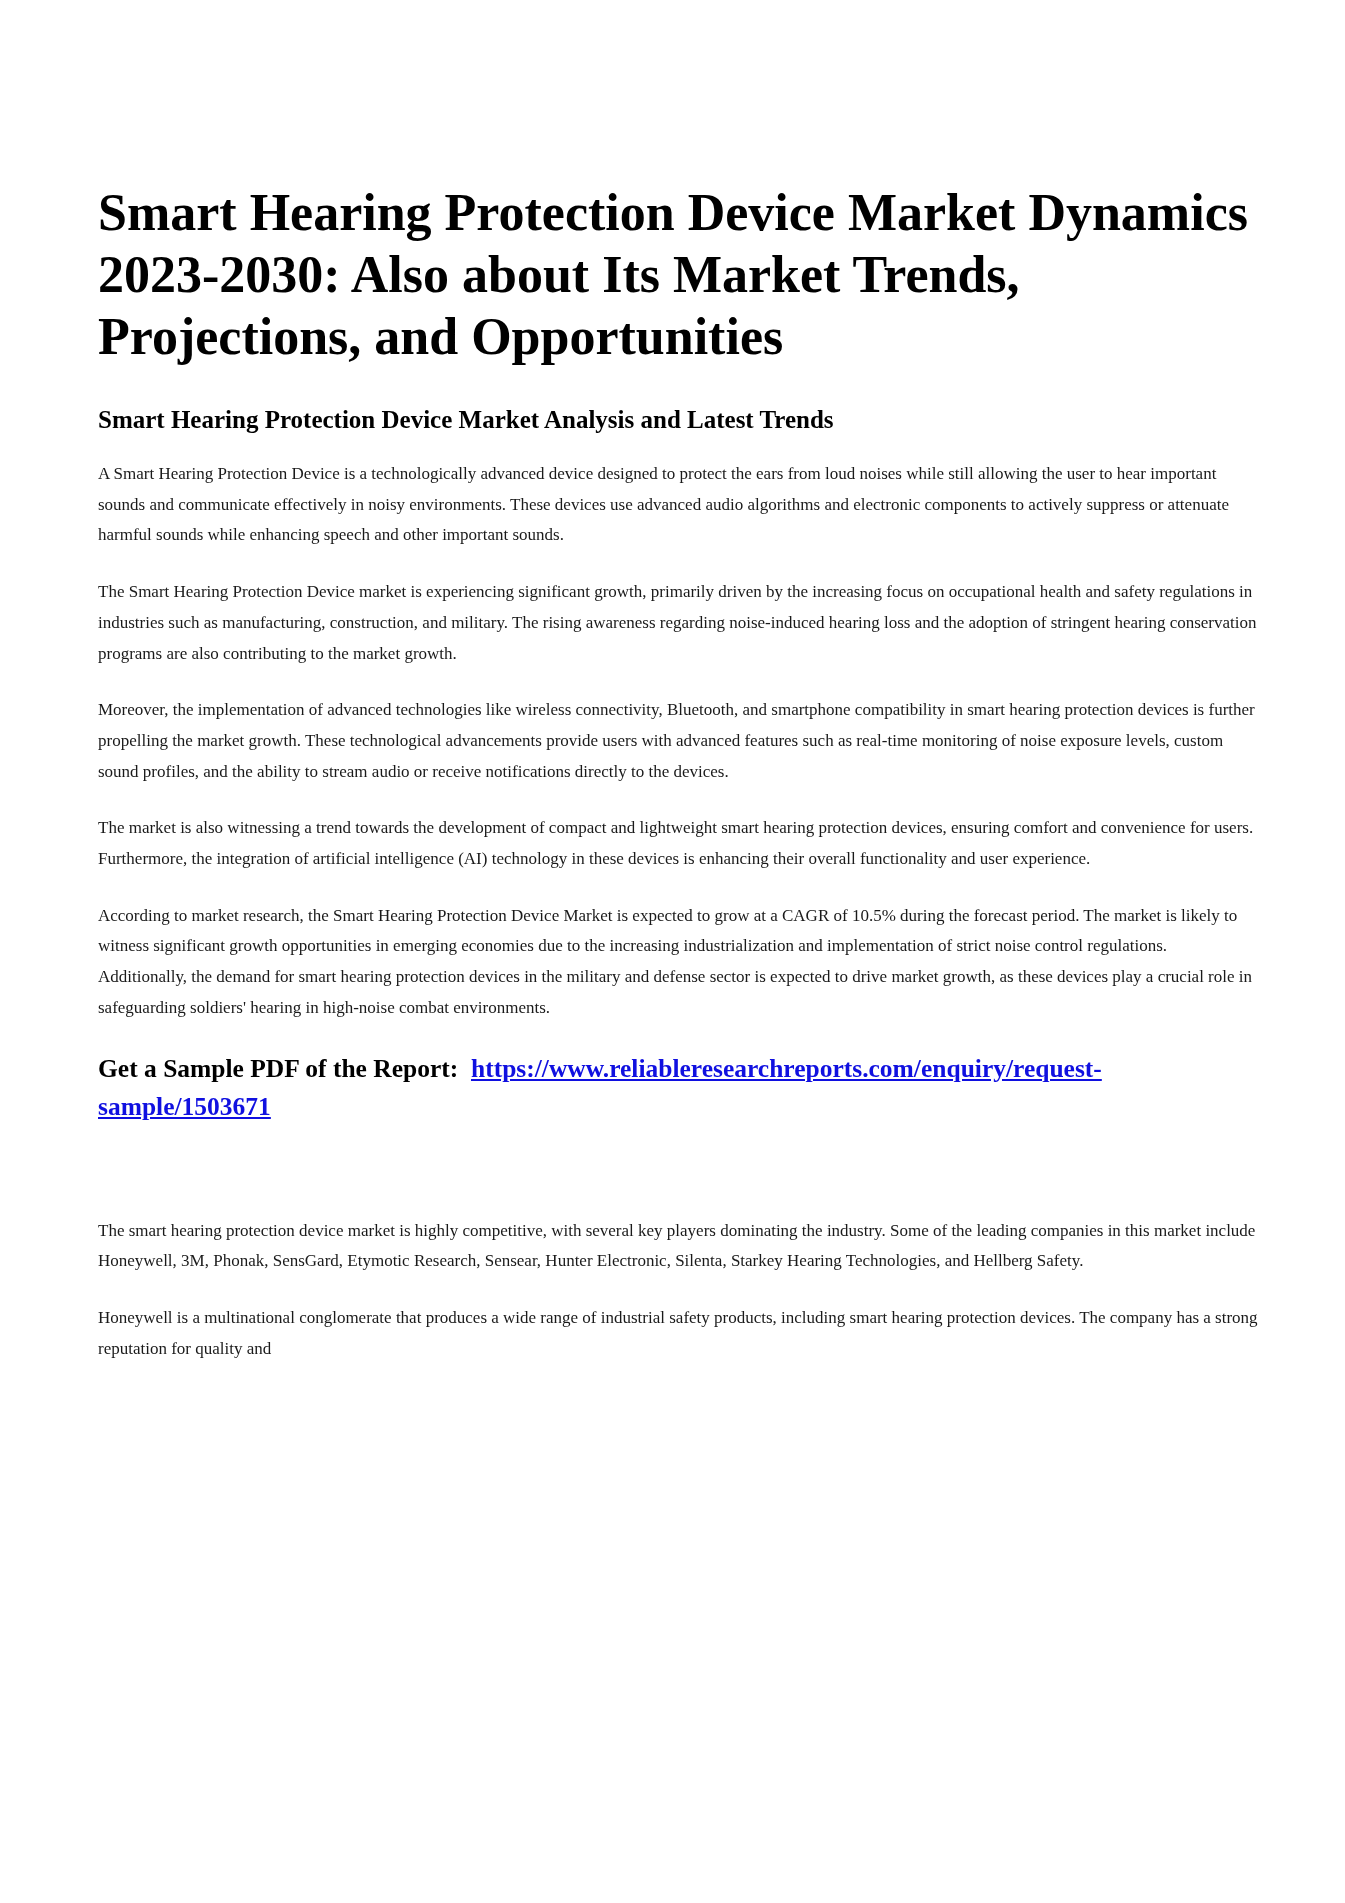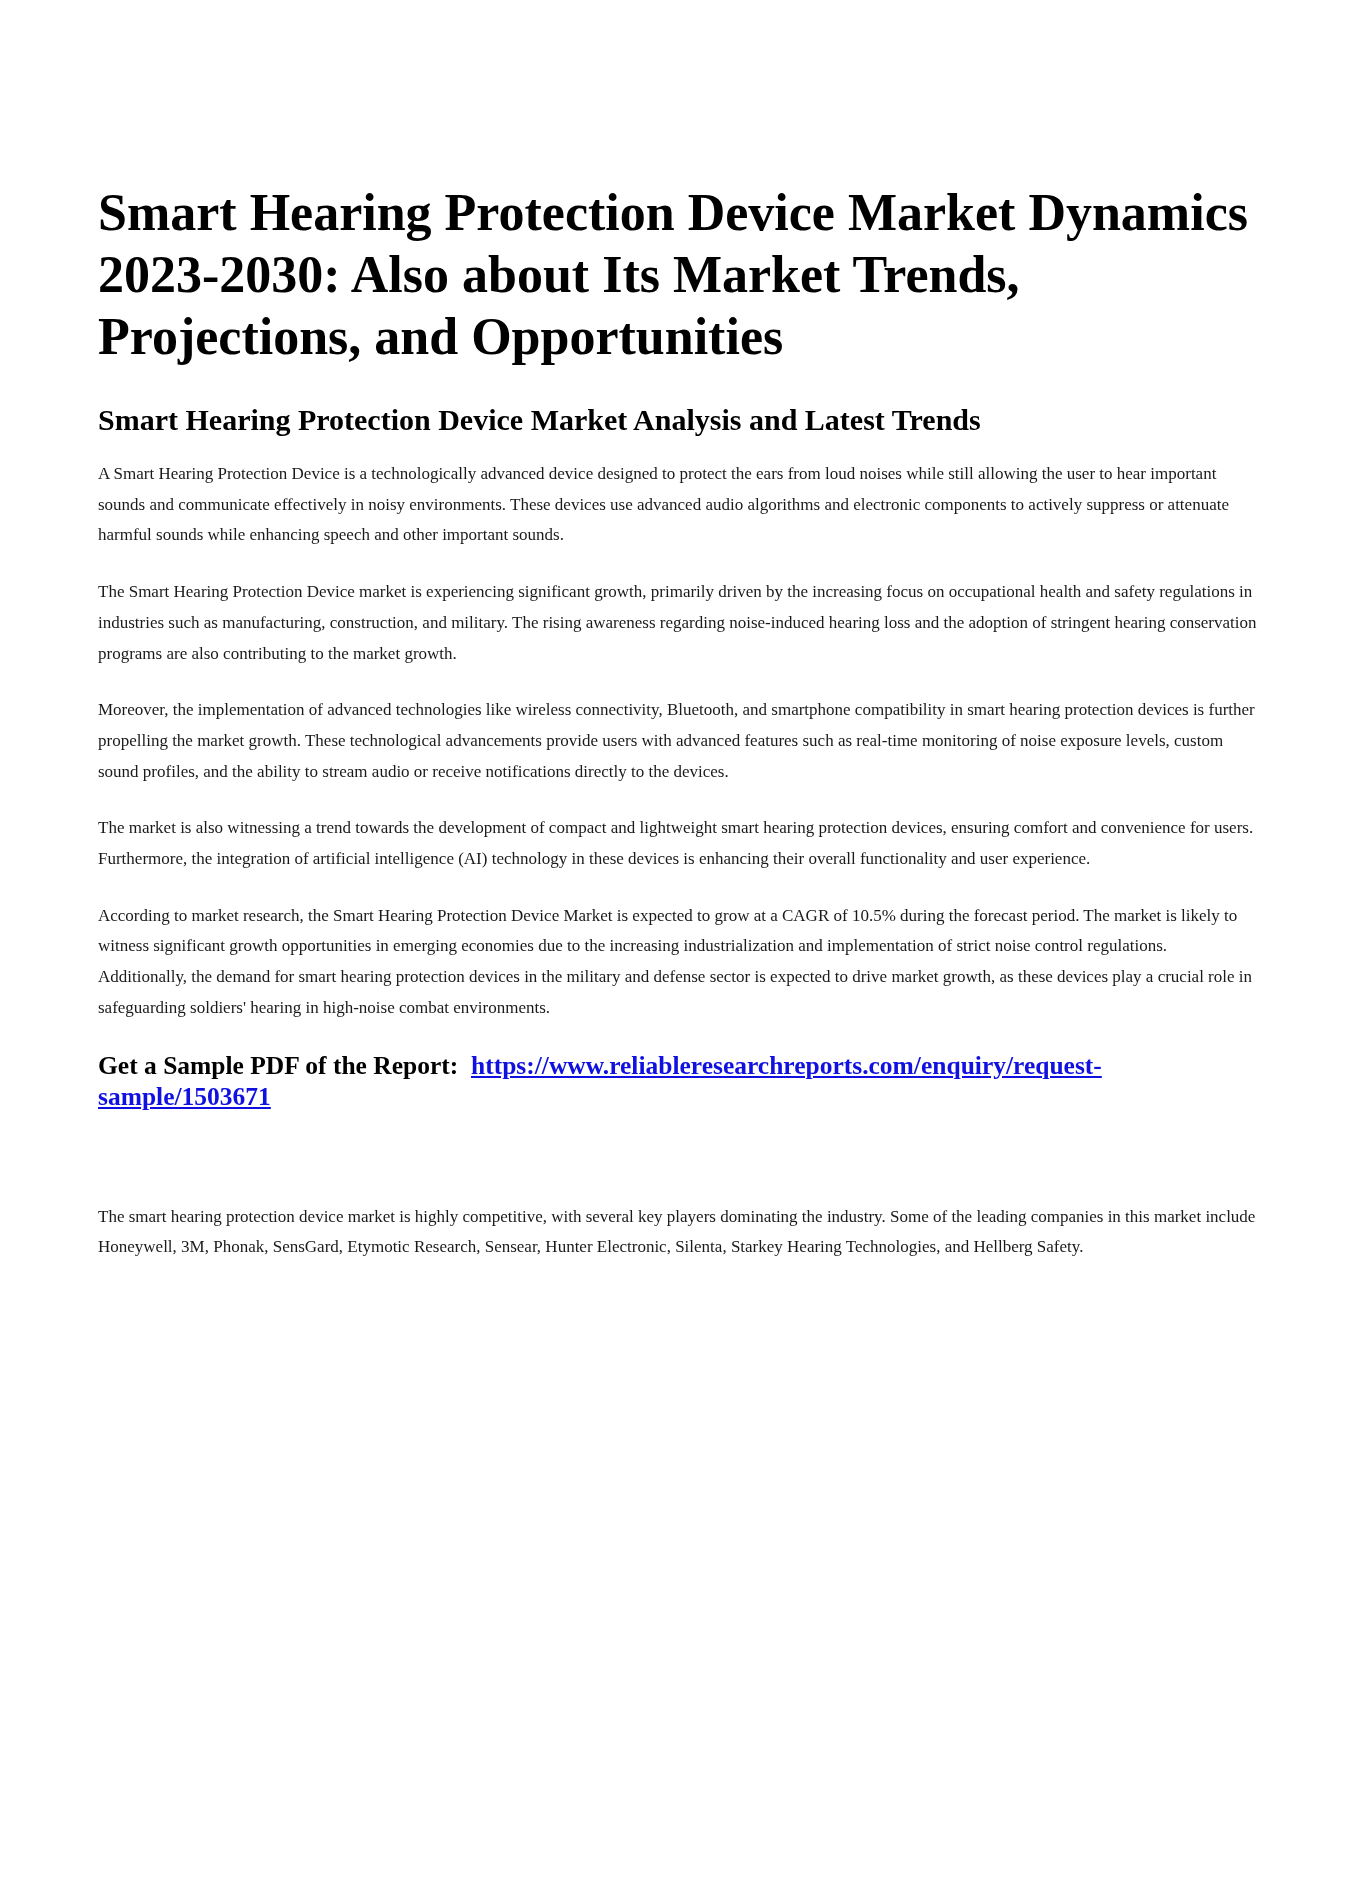--- a/index.html
+++ b/index.html
@@ -22,38 +22,38 @@
       font-weight: bold;
       font-size: 52px;
       line-height: 62px;
       margin: 0 0 36px 0;
       color: #000000;
       letter-spacing: 0px;
     }
     h2.section {
       font-family: "Liberation Serif", serif;
       font-weight: bold;
-      font-size: 30px;
+      font-size: 25px;
       line-height: 31px;
       margin: 0 0 24px 0;
       color: #000000;
     }
     p.body {
       font-family: "Liberation Serif", serif;
       font-size: 17px;
       line-height: 30.7px;
       margin: 0 0 26px 0;
       color: #1a1a1a;
       max-width: 1160px;
     }
     p.cta {
       font-family: "Liberation Serif", serif;
       font-weight: bold;
       font-size: 25.5px;
-      line-height: 31px;
+      line-height: 38px;
       margin: 0 0 0 0;
       color: #000000;
     }
     p.cta a {
       color: #1010e0;
       text-decoration: underline;
       font-weight: bold;
     }
     .spacer-large { height: 90px; }
   </style>
@@ -74,14 +74,15 @@
 
   <p class="cta">
     <span>Get a Sample PDF of the Report:</span>&nbsp;
     <a href="#">https://www.reliableresearchreports.com/enquiry/request-sample/1503671</a>
   </p>
 
   <div class="spacer-large"></div>
 
 
   <p class="body">The smart hearing protection device market is highly competitive, with several key players dominating the industry. Some of the leading companies in this market include Honeywell, 3M, Phonak, SensGard, Etymotic Research, Sensear, Hunter Electronic, Silenta, Starkey Hearing Technologies, and Hellberg Safety.</p>
+  <p class="body">Honeywell is a multinational conglomerate that produces a wide range of industrial safety products, including smart hearing protection devices. The company has a strong reputation for quality and</p>
 
 </div>
 
 </body></html>

